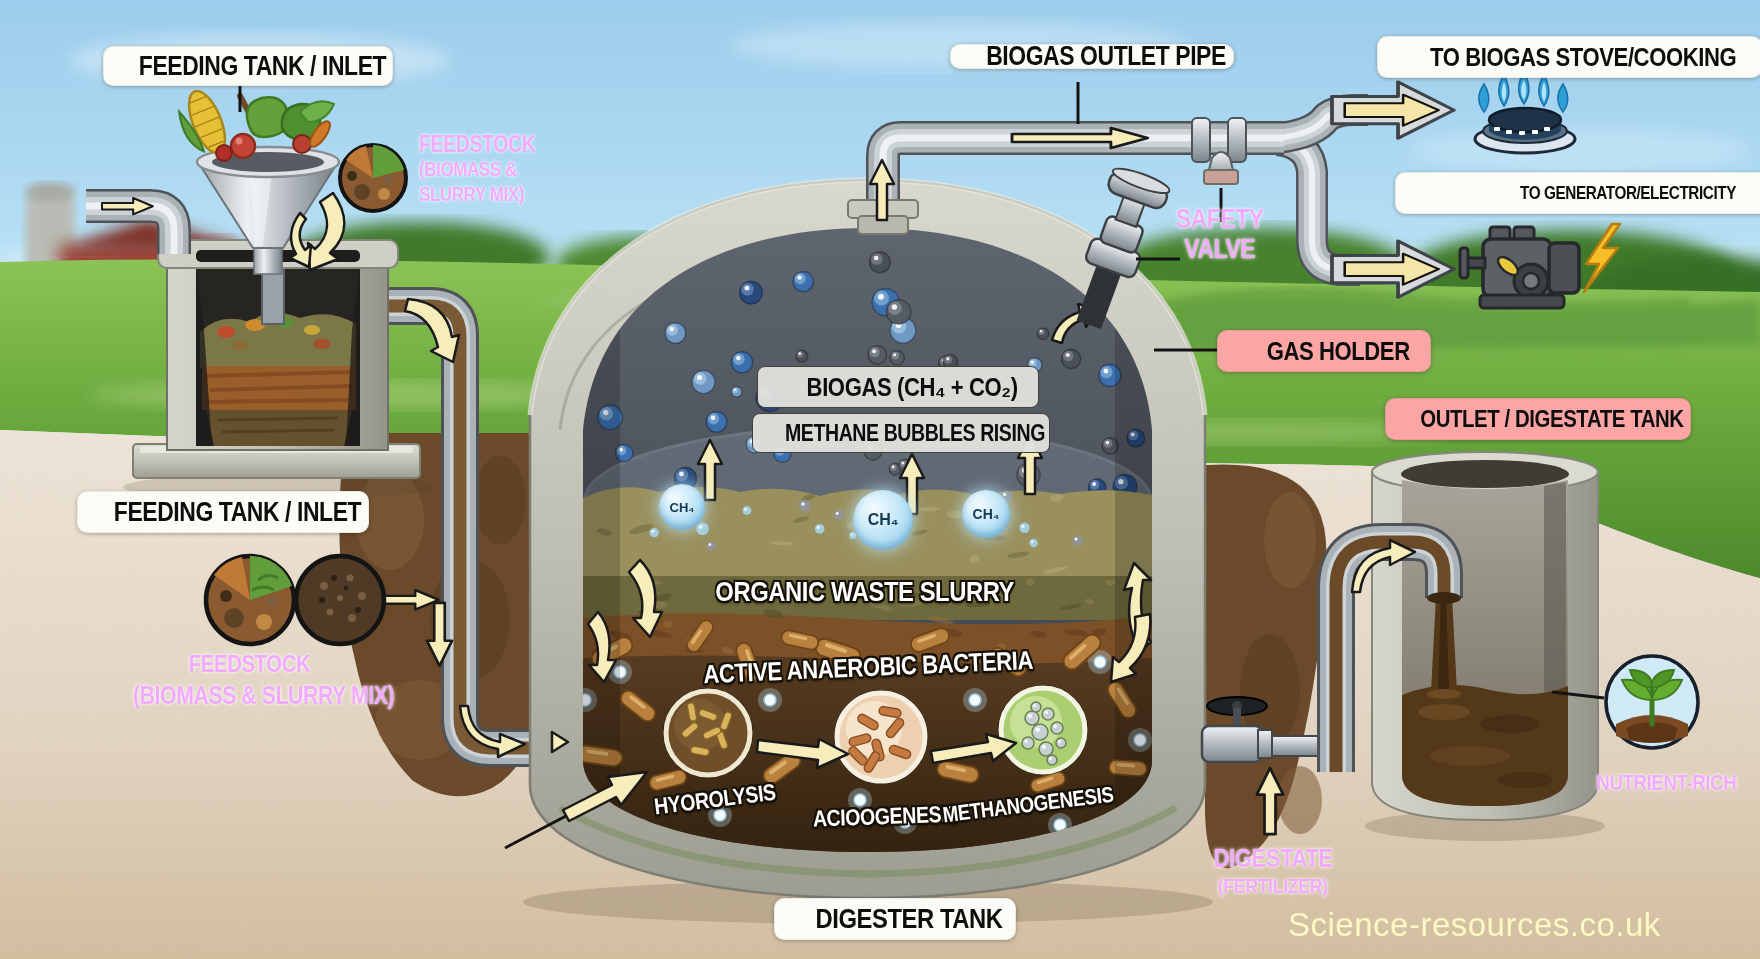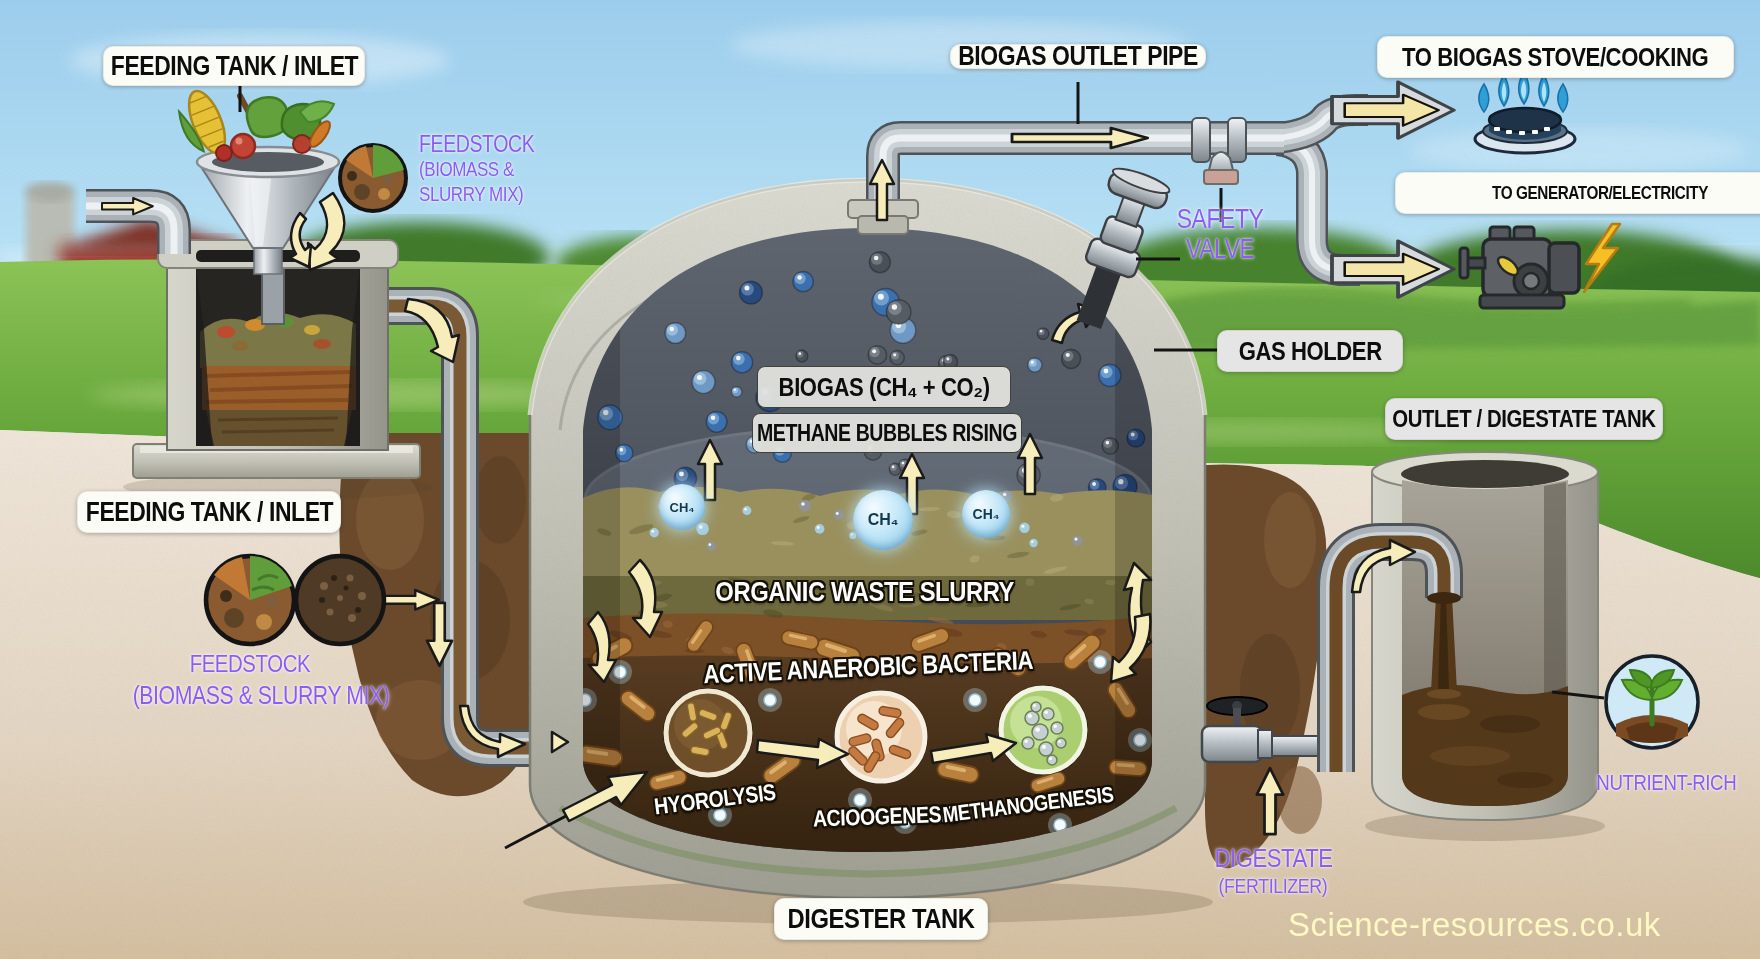--- a/index.html
+++ b/index.html
@@ -1,25 +1,25 @@
 <!DOCTYPE html>
 <html><head>
 <meta charset="utf-8">
 <style>
   html,body{margin:0;padding:0;background:#222;}
   #stage{position:relative;width:1760px;height:959px;overflow:hidden;
          font-family:"Liberation Sans","DejaVu Sans",sans-serif;}
   #scene{position:absolute;left:0;top:0;}
   .lbl{position:absolute;background:#fcfcf6;border-radius:10px;color:#0d0d0d;font-weight:bold;
        display:flex;align-items:center;justify-content:center;white-space:nowrap;
-       box-shadow:0 1px 4px rgba(0,0,0,.28), inset 0 0 0 1px rgba(0,0,0,.07);}
-  .lbl.green{background:#e5e5e5;text-align:right;}
+       box-shadow:0 1px 4px rgba(0,0,0,.28), inset 0 0 0 1px rgba(0,0,0,.07);padding-left:28px;}
+  .lbl.green{background:#fca5a5;text-align:right;}
   .lbl.gray{background:rgba(224,225,219,.96);border:1.5px solid #40403a;border-radius:8px;box-shadow:none;}
   .cond{display:inline-block;transform:scaleX(.85);letter-spacing:-.5px;}
-  .btext{position:absolute;color:#8b5cf6;font-weight:normal;white-space:nowrap;
+  .btext{position:absolute;color:#f0abfc;font-weight:bold;white-space:nowrap;
          text-shadow:0 0 5px rgba(255,255,255,.75),0 0 2px rgba(255,255,255,.9);}
   .otext{position:absolute;color:#fff;font-weight:bold;white-space:nowrap;
          text-shadow:-2px -2px 0 #161106,2px -2px 0 #161106,-2px 2px 0 #161106,2px 2px 0 #161106,
                       0 -2px 0 #161106,0 2px 0 #161106,-2px 0 0 #161106,2px 0 0 #161106,0 3px 3px rgba(0,0,0,.55);}
   .center{text-align:center;}
   .ch4{position:absolute;border-radius:50%;
        background:radial-gradient(circle at 35% 30%,#f4fbff,#c3e7f8 45%,#82c5e7);
        box-shadow:0 0 16px rgba(185,228,250,.95), inset 0 -4px 7px rgba(55,115,160,.4);
        color:#14394f;font-weight:bold;display:flex;align-items:center;justify-content:center;}
   .wm{position:absolute;color:#fef9c3;font-weight:400;letter-spacing:.5px;}

